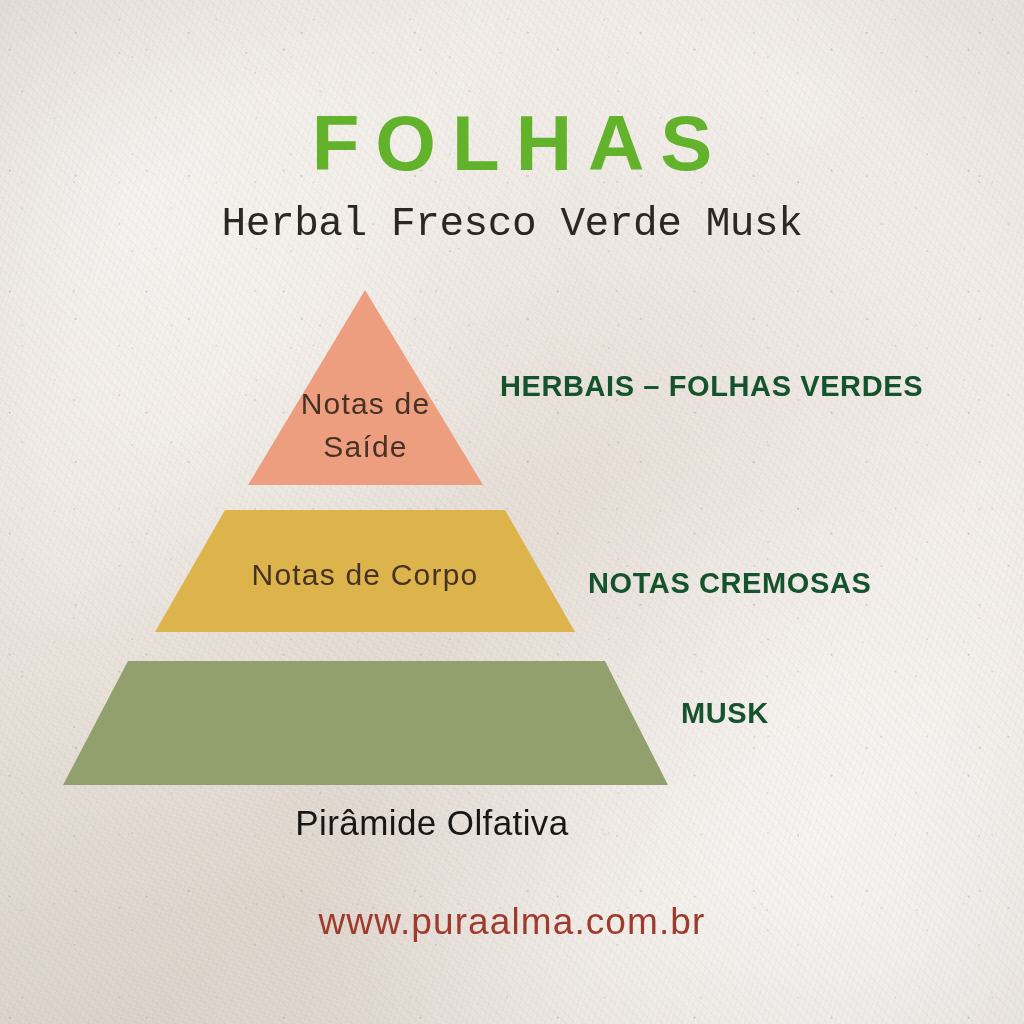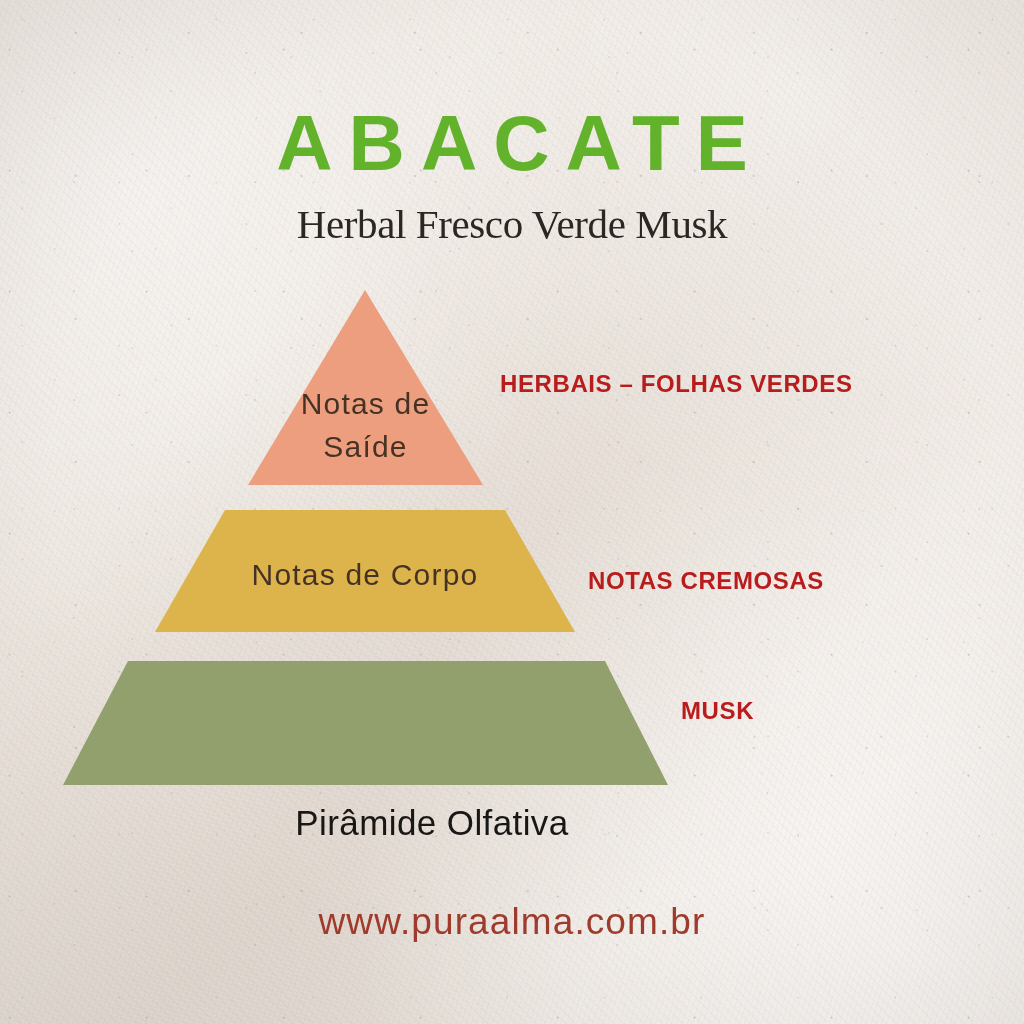--- a/index.html
+++ b/index.html
@@ -75,21 +75,21 @@
     text-indent: 16px;
     color: #62B32B;
     line-height: 1;
   }
   .subtitle {
     position: absolute;
     top: 200px;
     left: 0;
     width: 1024px;
     text-align: center;
-    font-family: Liberation Serif, serif;
+    font-family: Liberation Mono, monospace;
     font-size: 41px;
     letter-spacing: -0.4px;
     color: #2B2722;
     line-height: 1.2;
   }
 
   
   #pyramid {
     position: absolute;
     top: 0;
@@ -104,23 +104,23 @@
     letter-spacing: 1.2px;
     color: #463225;
     text-align: center;
     line-height: 1.42;
     white-space: pre-line;
   }
   .side-label {
     position: absolute;
     font-family: "Liberation Sans", sans-serif;
     font-weight: bold;
-    font-size: 24px;
+    font-size: 29px;
     letter-spacing: 0.6px;
-    color: #b91c1c;
+    color: #14532d;
     white-space: nowrap;
   }
 
   .caption {
     position: absolute;
     top: 803px;
     left: 0;
     width: 864px;
     text-align: center;
     font-family: "Liberation Sans", sans-serif;
@@ -143,21 +143,21 @@
 </head>
 <body>
 
 <div id="poster">
 
   <div class="tex tex-a"></div>
   <div class="tex tex-b"></div>
   <div class="tex tex-c"></div>
   <div class="tex tex-vig"></div>
 
-  <div class="title">ABACATE</div>
+  <div class="title">FOLHAS</div>
   <div class="subtitle">Herbal Fresco Verde Musk</div>
 
   <svg id="pyramid" viewBox="0 0 1024 1024">
     <polygon points="365,290 483,485 248,485" fill="#EC9E7F"></polygon>
     <polygon points="225,510 505,510 575,632 155,632" fill="#DCB44B"></polygon>
     <polygon points="128,661 605,661 668,785 63,785" fill="#92A06E"></polygon>
   </svg>
 
   <div class="layer-label" style="left:248px; top:383px; width:235px;">Notas de
 Saíde</div>

